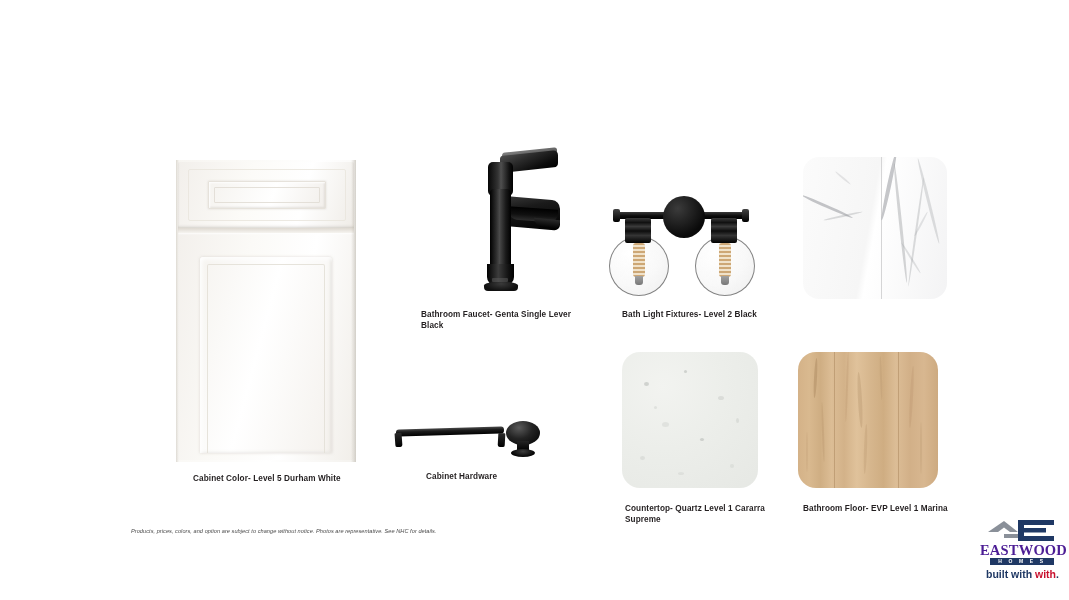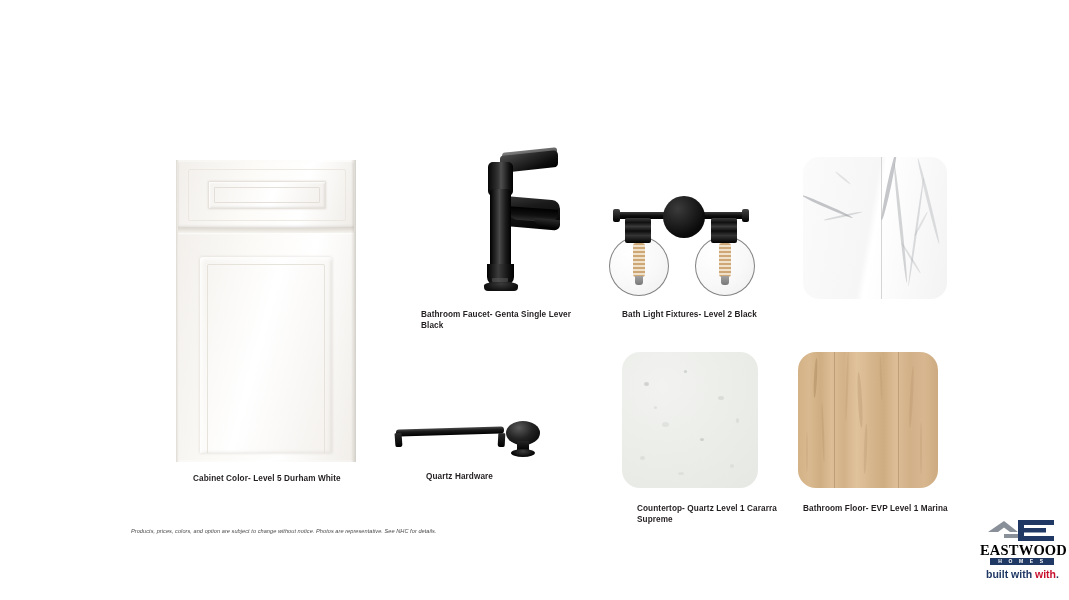--- a/index.html
+++ b/index.html
@@ -383,21 +383,21 @@
     left:8px; top:0; width:66px; height:22px;
   }
   .logo-word {
     position:absolute;
     left:0; top:22px;
     width:85px;
     text-align:center;
     font-size:14.5px;
     font-weight:bold;
     letter-spacing:0.2px;
-    color:#000000;
+    color:#4c1d95;
     font-family:"Liberation Serif", serif;
   }
   .logo-sub {
     position:absolute;
     left:10px; top:38px;
     width:64px; height:7px;
     background:#1f3864;
     color:#ffffff;
     font-size:5px;
     letter-spacing:2.6px;
@@ -480,35 +480,35 @@
   </div>
 
   <div class="hardware">
     <div class="hw-pull-bar"></div>
     <div class="hw-pull-foot l"></div>
     <div class="hw-pull-foot r"></div>
     <div class="hw-knob-top"></div>
     <div class="hw-knob-stem"></div>
     <div class="hw-knob-base"></div>
   </div>
-  <div class="caption" style="left:426px; top:471px; width:150px;">Quartz Hardware</div>
+  <div class="caption" style="left:426px; top:471px; width:150px;">Cabinet Hardware</div>
 
   <div class="swatch sw-counter">
     <div class="fleck" style="left:22px; top:30px; width:5px; height:4px;"></div>
     <div class="fleck" style="left:62px; top:18px; width:3px; height:3px;"></div>
     <div class="fleck" style="left:96px; top:44px; width:6px; height:4px; opacity:.6;"></div>
     <div class="fleck" style="left:40px; top:70px; width:7px; height:5px; opacity:.45;"></div>
     <div class="fleck" style="left:78px; top:86px; width:4px; height:3px;"></div>
     <div class="fleck" style="left:18px; top:104px; width:5px; height:4px; opacity:.5;"></div>
     <div class="fleck" style="left:108px; top:112px; width:4px; height:4px; opacity:.4;"></div>
     <div class="fleck" style="left:56px; top:120px; width:6px; height:3px; opacity:.4;"></div>
     <div class="fleck" style="left:114px; top:66px; width:3px; height:5px; opacity:.55;"></div>
     <div class="fleck" style="left:32px; top:54px; width:3px; height:3px; opacity:.5;"></div>
   </div>
-  <div class="caption" style="left:625px; top:503px; width:160px;margin-left:12px;">Countertop- Quartz Level 1 Cararra Supreme</div>
+  <div class="caption" style="left:625px; top:503px; width:160px;">Countertop- Quartz Level 1 Cararra Supreme</div>
 
   <div class="swatch sw-floor">
     <div class="plank-line" style="left:36px;"></div>
     <div class="plank-line" style="left:100px;"></div>
     <div class="grain" style="left:16px; top:6px; width:3px; height:40px; transform:rotate(3deg);"></div>
     <div class="grain" style="left:24px; top:50px; width:2px; height:60px; transform:rotate(-2deg); opacity:.5;"></div>
     <div class="grain" style="left:48px; top:0px; width:2px; height:70px; transform:rotate(2deg); opacity:.45;"></div>
     <div class="grain" style="left:60px; top:20px; width:4px; height:56px; transform:rotate(-3deg); opacity:.65;"></div>
     <div class="grain" style="left:66px; top:72px; width:3px; height:50px; transform:rotate(2deg); opacity:.5;"></div>
     <div class="grain" style="left:82px; top:4px; width:2px; height:44px; transform:rotate(-2deg); opacity:.4;"></div>

